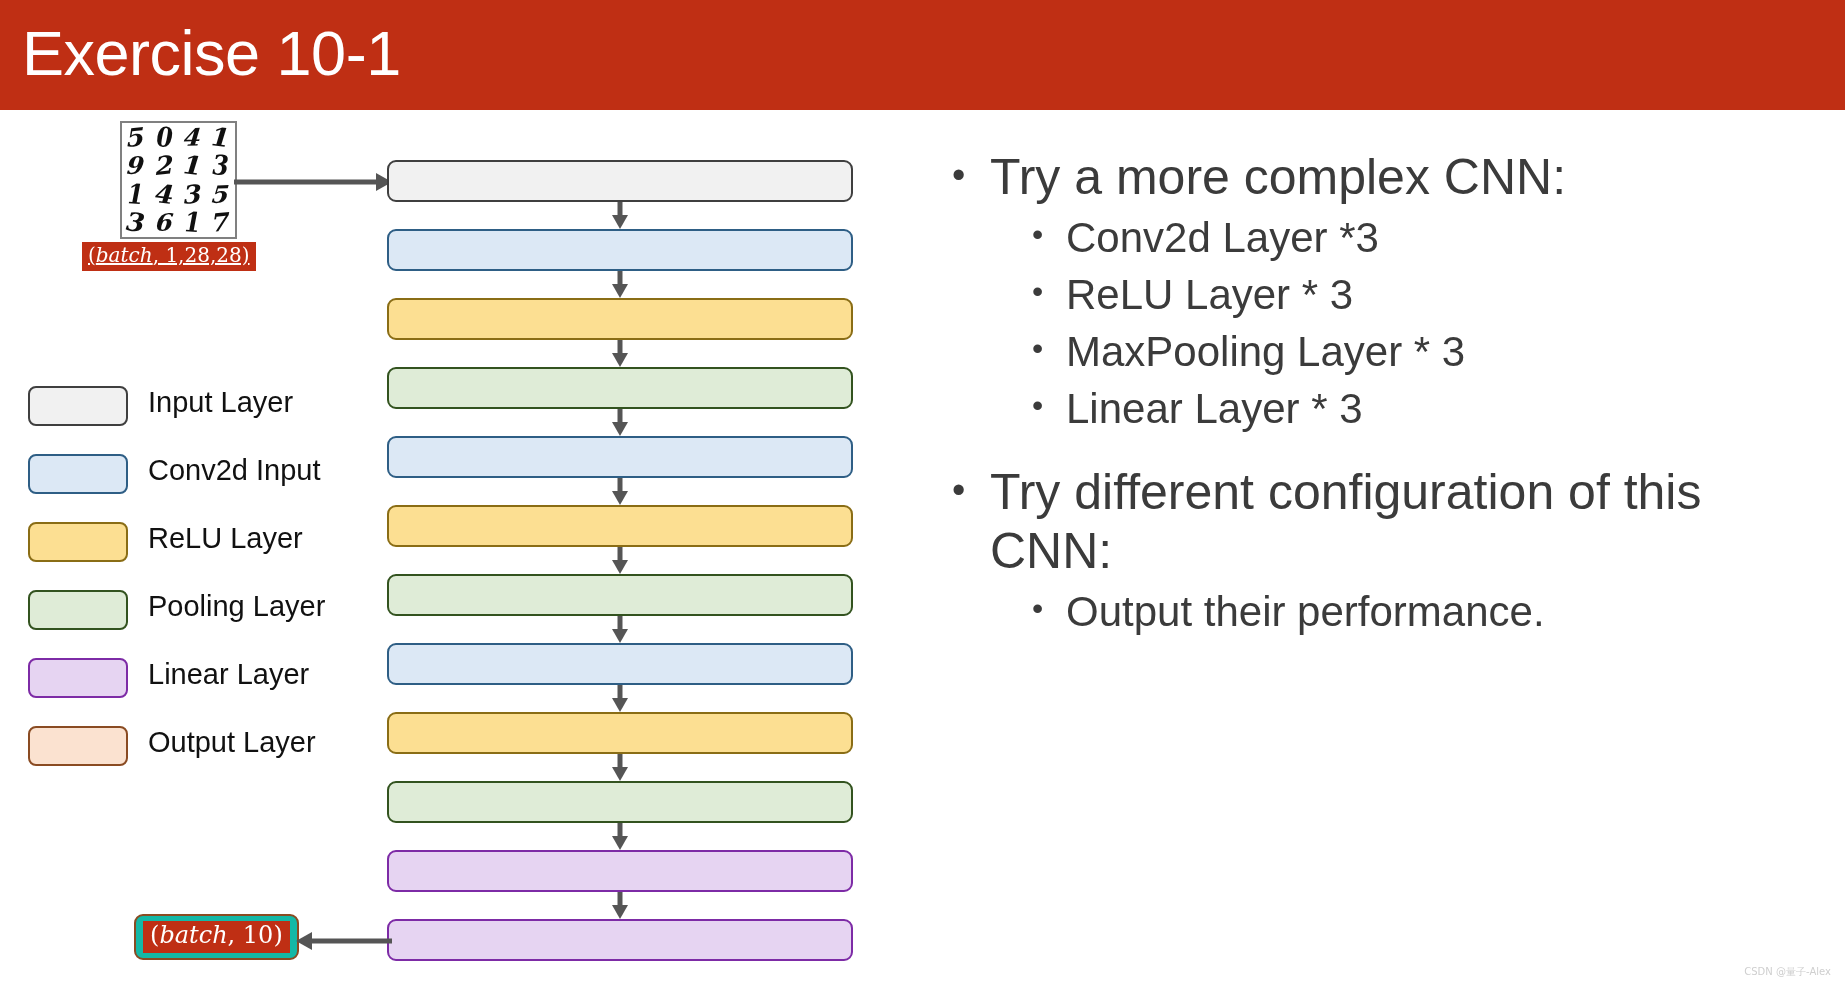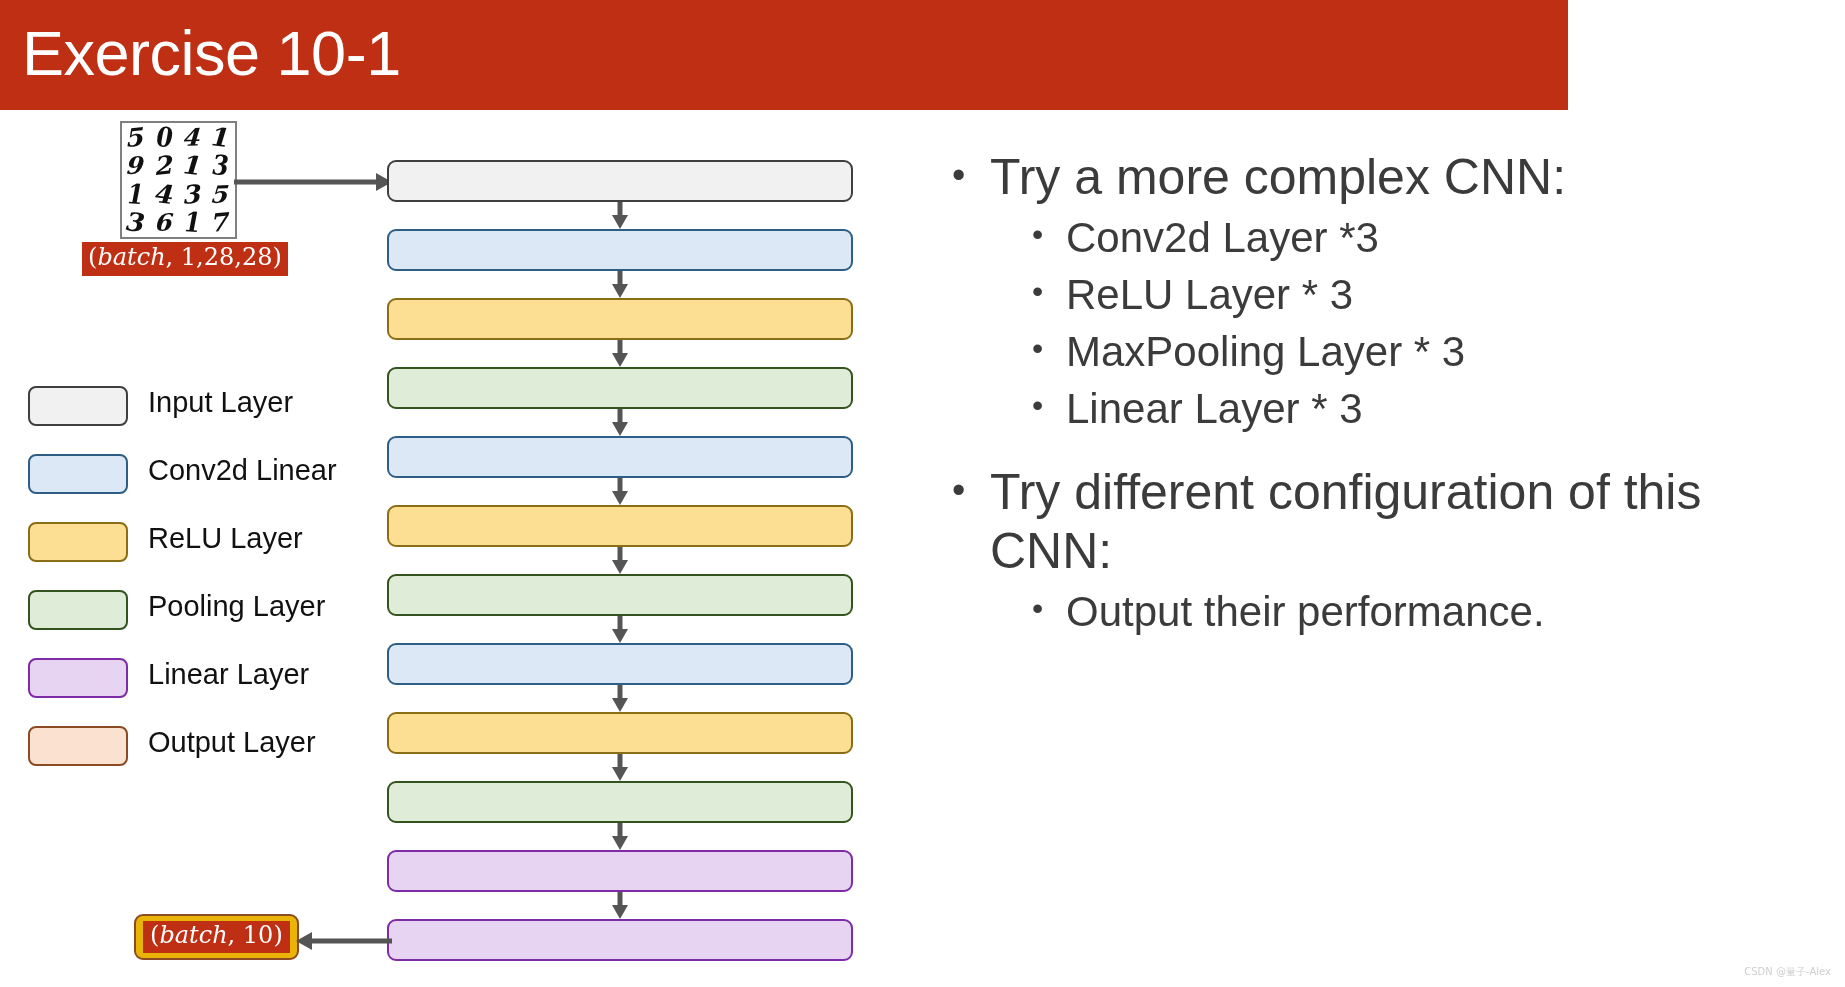--- a/index.html
+++ b/index.html
@@ -5,21 +5,21 @@
   * { box-sizing: border-box; margin: 0; padding: 0; }
   html, body { background: #ffffff; }
   body {
     width: 1845px; height: 987px; position: relative; overflow: hidden;
     font-family: "Liberation Sans", sans-serif;
     background: #ffffff;
   }
 
   
   #title-banner {
-    position: absolute; left: 0; top: 0; width: 1568px; height: 110px;
+    position: absolute; left: 0; top: 0; width: 1845px; height: 110px;
     background: #bf2f14;
   }
   #title-text {
     position: absolute; left: 22px; top: 8px;
     font-size: 63px; font-weight: 400; color: #ffffff;
     letter-spacing: -0.5px; line-height: 1.45;
     font-family: "Liberation Sans", sans-serif;
     white-space: nowrap;
   }
 
@@ -46,22 +46,22 @@
   .md0 { transform: rotate(-6deg) skewX(-4deg) scale(1.05,1.0); }
   .md1 { transform: rotate(4deg)  skewX(3deg)  scale(0.95,1.1); }
   .md2 { transform: rotate(-2deg) skewX(-7deg) scale(1.0,0.95); }
   .md3 { transform: rotate(7deg)  skewX(2deg)  scale(1.08,1.02); }
 
   
   #input-shape-label {
     position: absolute; left: 82px; top: 242px;
     background: #bf2f14; color: #ffffff;
     padding: 2px 6px 4px 6px;
-    font-family: "DejaVu Serif", serif; font-size: 24px;
-    white-space: nowrap; line-height: 1.15;
+    font-family: "DejaVu Serif", serif; font-size: 20px;
+    white-space: nowrap; line-height: 1.15; text-decoration: underline;
   }
   #input-shape-label .it { font-style: italic; }
 
   
   #input-arrow { position: absolute; left: 234px; top: 160px; width: 158px; height: 45px; }
 
   
   #legend { position: absolute; left: 28px; top: 386px; width: 340px; }
   .legend-row {
     display: flex; align-items: flex-start; height: 68px;
@@ -81,21 +81,21 @@
     width: 466px; height: 42px; border-radius: 9px; border: 2px solid #444;
     margin-bottom: 0;
   }
   .flow-gap { position: relative; height: 27px; width: 466px; }
   .flow-gap svg { position: absolute; left: 50%; top: 0; transform: translateX(-50%); }
 
   
   #output-shape-wrap {
     position: absolute; left: 134px; top: 914px;
     border: 2px solid #8a4b22; border-radius: 9px;
-    background: #eab308;
+    background: #14b8a6;
     padding: 5px 7px;
   }
   #output-shape-label {
     background: #bf2f14; color: #ffffff;
     padding: 1px 7px 3px 7px;
     font-family: "DejaVu Serif", serif; font-size: 24px;
     white-space: nowrap; line-height: 1.15;
   }
   #output-shape-label .it { font-style: italic; }
   #output-arrow { position: absolute; left: 296px; top: 924px; width: 96px; height: 34px; }
@@ -163,21 +163,21 @@
   <polygon points="158,22 142,13 142,31" fill="#555555"></polygon>
 </svg>
 
 <div id="legend">
   <div class="legend-row">
     <div class="legend-swatch" style="background: rgb(241, 241, 241); border-color: rgb(63, 63, 63);"></div>
     <div class="legend-label">Input Layer</div>
   </div>
   <div class="legend-row">
     <div class="legend-swatch" style="background: rgb(220, 232, 245); border-color: rgb(46, 94, 133);"></div>
-    <div class="legend-label">Conv2d Linear</div>
+    <div class="legend-label">Conv2d Input</div>
   </div>
   <div class="legend-row">
     <div class="legend-swatch" style="background: rgb(252, 223, 146); border-color: rgb(138, 109, 21);"></div>
     <div class="legend-label">ReLU Layer</div>
   </div>
   <div class="legend-row">
     <div class="legend-swatch" style="background: rgb(223, 236, 215); border-color: rgb(51, 83, 31);"></div>
     <div class="legend-label">Pooling Layer</div>
   </div>
   <div class="legend-row">

